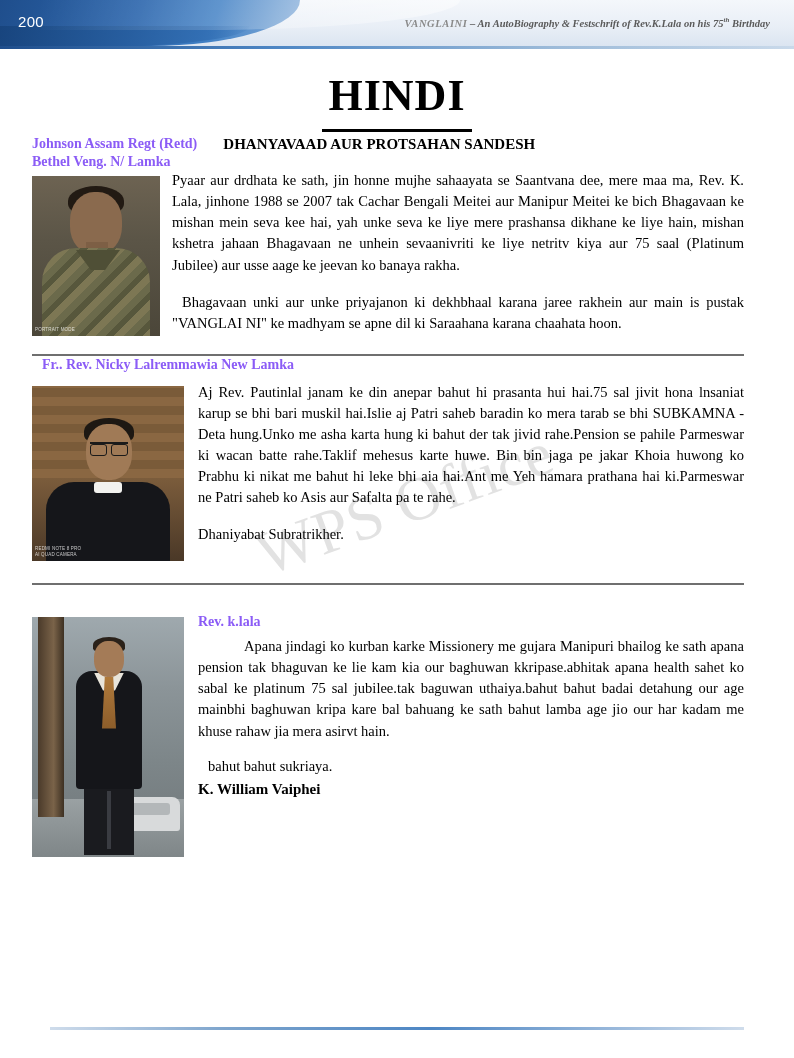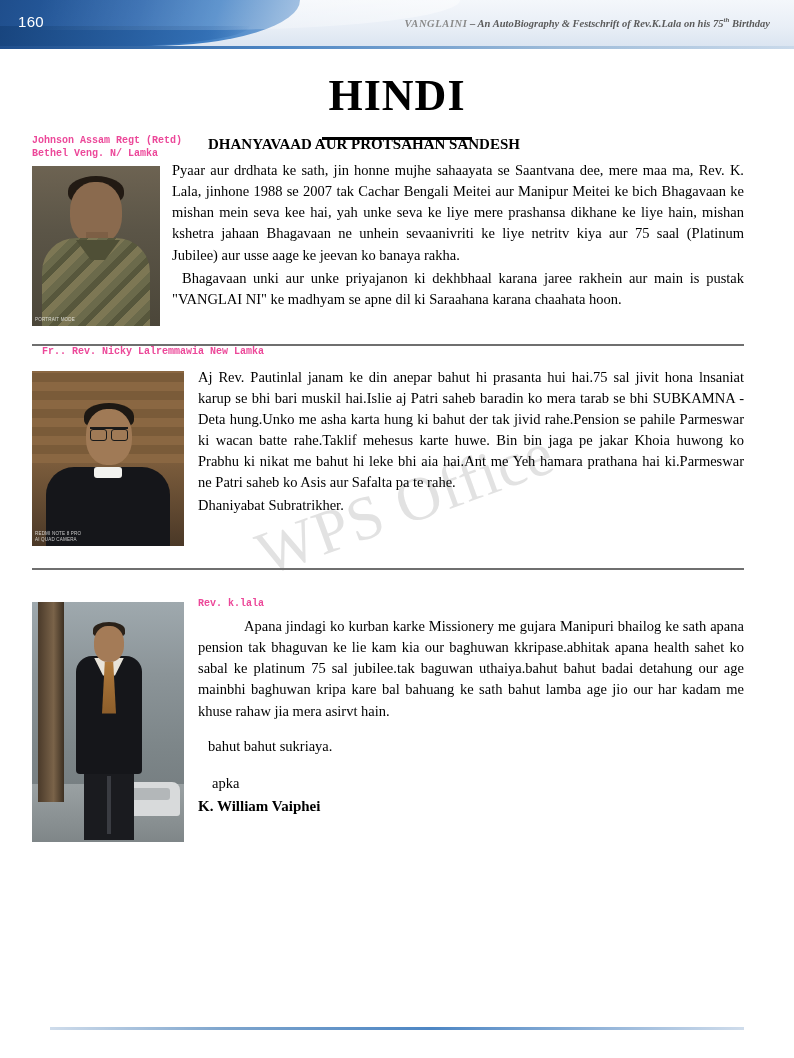--- a/index.html
+++ b/index.html
@@ -90,37 +90,36 @@
     text-align: center;
     font-size: 44px;
     font-weight: bold;
     letter-spacing: 1px;
     margin: 18px 0 0 0;
     color: #000;
     font-family: "Liberation Serif", serif;
   }
   .doc-title span {
     border-bottom: 3px solid #000;
-    padding: 0 6px 17px 6px;
+    padding: 0 6px 9px 6px;
   }
 
   
   .content {
     padding: 0 50px 0 32px;
     position: relative;
   }
 
   .section { position: relative; }
 
   .sec-heading {
     font-weight: bold;
-    font-size: 10px;
-    color: #ec4899;
+    font-size: 14px;
+    color: #8b5cf6;
     line-height: 1.25;
-    font-family: Liberation Mono, monospace;
   }
   .sec-heading-row {
     display: flex;
     align-items: flex-start;
     gap: 26px;
     margin-top: 14px;
   }
   .sec-heading-right {
     font-weight: bold;
     font-size: 15px;
@@ -143,21 +142,21 @@
     letter-spacing: .2px;
   }
 
   .body-text {
     font-size: 14.5px;
     line-height: 1.46;
     text-align: justify;
     color: #000;
   }
   .body-text p { margin: 0 0 0 0; }
-  .body-text p + p { margin-top: 2px; }
+  .body-text p + p { margin-top: 16px; }
 
   .flow { overflow: hidden; }
 
   .divider {
     height: 0;
     border-top: 2px solid #6f6f6f;
     margin: 14px 0 0 0;
   }
 
   
@@ -344,21 +343,21 @@
   .indent-sm { text-indent: 10px; }
 </style>
 </head>
 <body>
 
 <div class="page-header">
   <div class="header-band"></div>
   <div class="header-swoosh-a"></div>
   <div class="header-swoosh-c"></div>
   <div class="header-swoosh-b"></div>
-  <div class="page-number">160</div>
+  <div class="page-number">200</div>
   <div class="header-title">
     <span class="vl">VANGLAINI</span><span> – An AutoBiography &amp; Festschrift of Rev.K.Lala on his 75</span><sup>th</sup><span> Birthday</span>
   </div>
   <div class="header-rule"></div>
 </div>
 
 <h1 class="doc-title"><span>HINDI</span></h1>
 
 <div class="watermark">WPS Office</div>
 
@@ -424,21 +423,20 @@
         <div class="p3-body"></div>
         <div class="p3-shirt"></div>
         <div class="p3-tie"></div>
         <div class="p3-hair"></div>
         <div class="p3-face"></div>
       </div>
       <div class="sec-heading" style="margin:0 0 6px 0;">Rev. k.lala</div>
       <div class="body-text">
         <p style="text-indent:46px;">Apana jindagi ko kurban  karke Missionery me gujara Manipuri  bhailog   ke sath apana pension tak bhaguvan ke lie kam kia  our baghuwan kkripase.abhitak apana health sahet ko sabal ke platinum 75   sal jubilee.tak baguwan uthaiya.bahut bahut badai detahung our age  mainbhi  baghuwan  kripa kare bal bahuang ke sath bahut lamba age jio our har kadam me khuse rahaw jia mera asirvt hain.</p>
         <p style="margin-top:14px;text-indent:10px;">bahut bahut sukriaya.</p>
-        <p style="margin-top:16px;text-indent:14px;">apka</p>
         <div class="sig">K. William Vaiphei</div>
       </div>
     </div>
   </div>
 
 </div>
 
 <div class="footer-rule"></div>
 
 </body></html>

